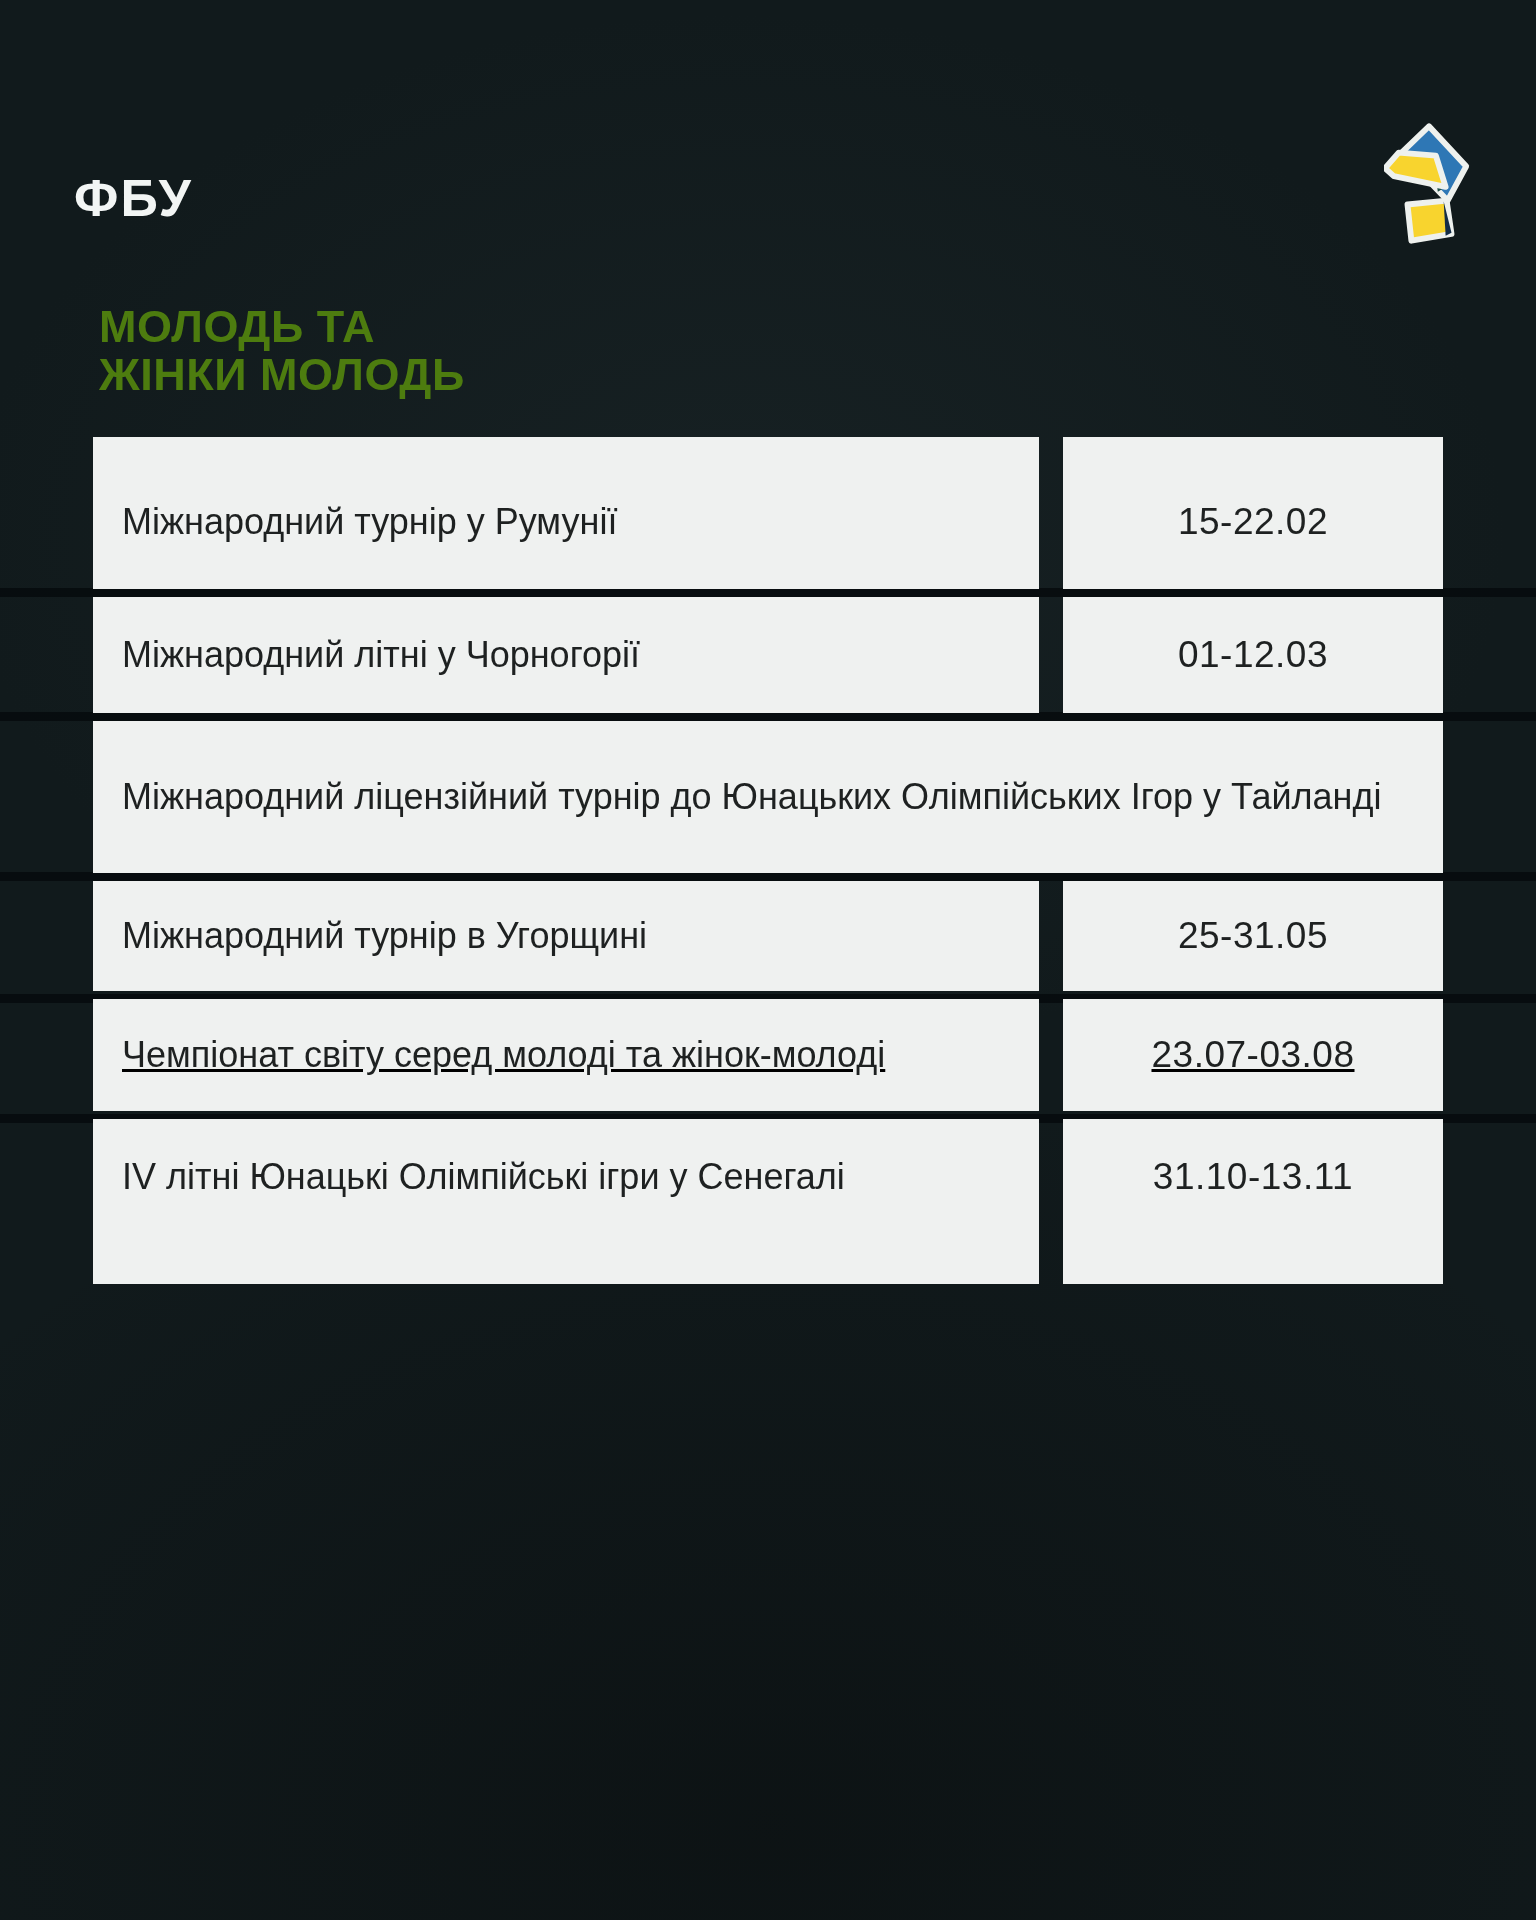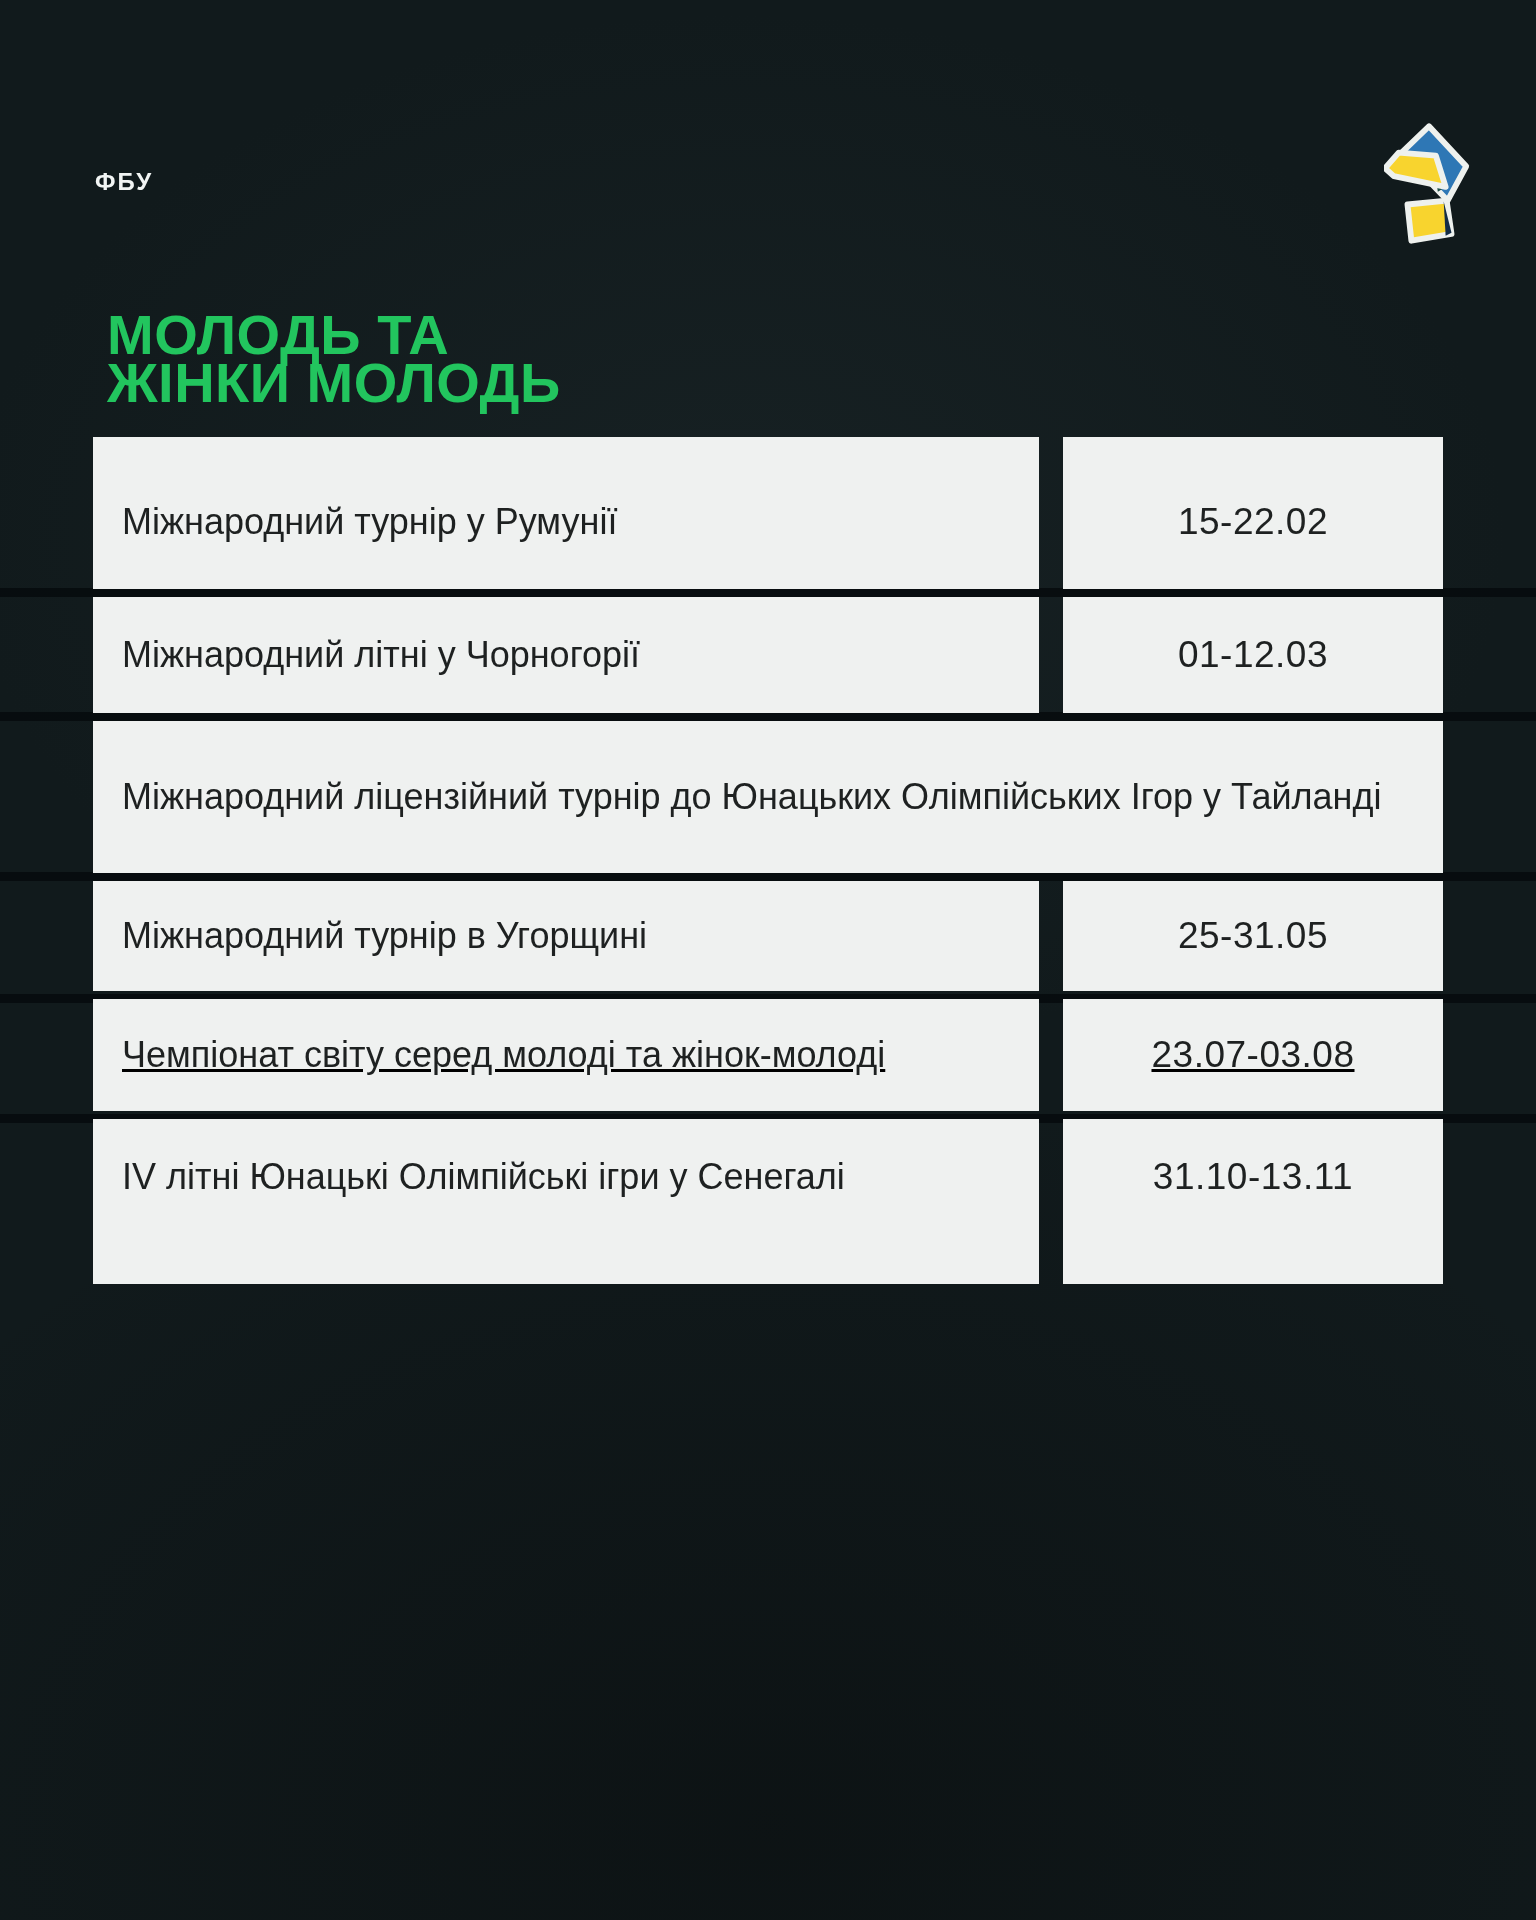--- a/index.html
+++ b/index.html
@@ -15,48 +15,48 @@
     background-image:
       radial-gradient(1100px 750px at 48% 28%, rgba(34,46,49,0.35), rgba(0,0,0,0) 70%),
       radial-gradient(1400px 1000px at 50% 95%, rgba(10,14,15,0.6), rgba(0,0,0,0) 75%);
     font-family: "Liberation Sans", sans-serif;
     -webkit-font-smoothing: antialiased;
   }
 
   
   .brand {
     position: absolute;
-    left: 95px;
+    left: 74px;
     top: 168px;
-    font-size: 24px;
+    font-size: 52px;
     font-weight: 700;
     letter-spacing: 2px;
     color: #f2f5f4;
   }
 
   
   .logo {
     position: absolute;
     left: 1384px;
     top: 110px;
     width: 90px;
     height: 144px;
   }
 
   
   .title {
     position: absolute;
     left: 99px;
     top: 303px;
-    margin: 8px;
-    font-size: 56px;
+    margin: 0;
+    font-size: 45px;
     line-height: 48px;
     font-weight: 700;
     letter-spacing: 0.5px;
-    color: #22c55e;
+    color: #4d7c0f;
     text-transform: uppercase;
   }
   .title span { display: block; }
 
   
   .divider {
     position: absolute;
     left: 0;
     width: 1536px;
     height: 9px;

